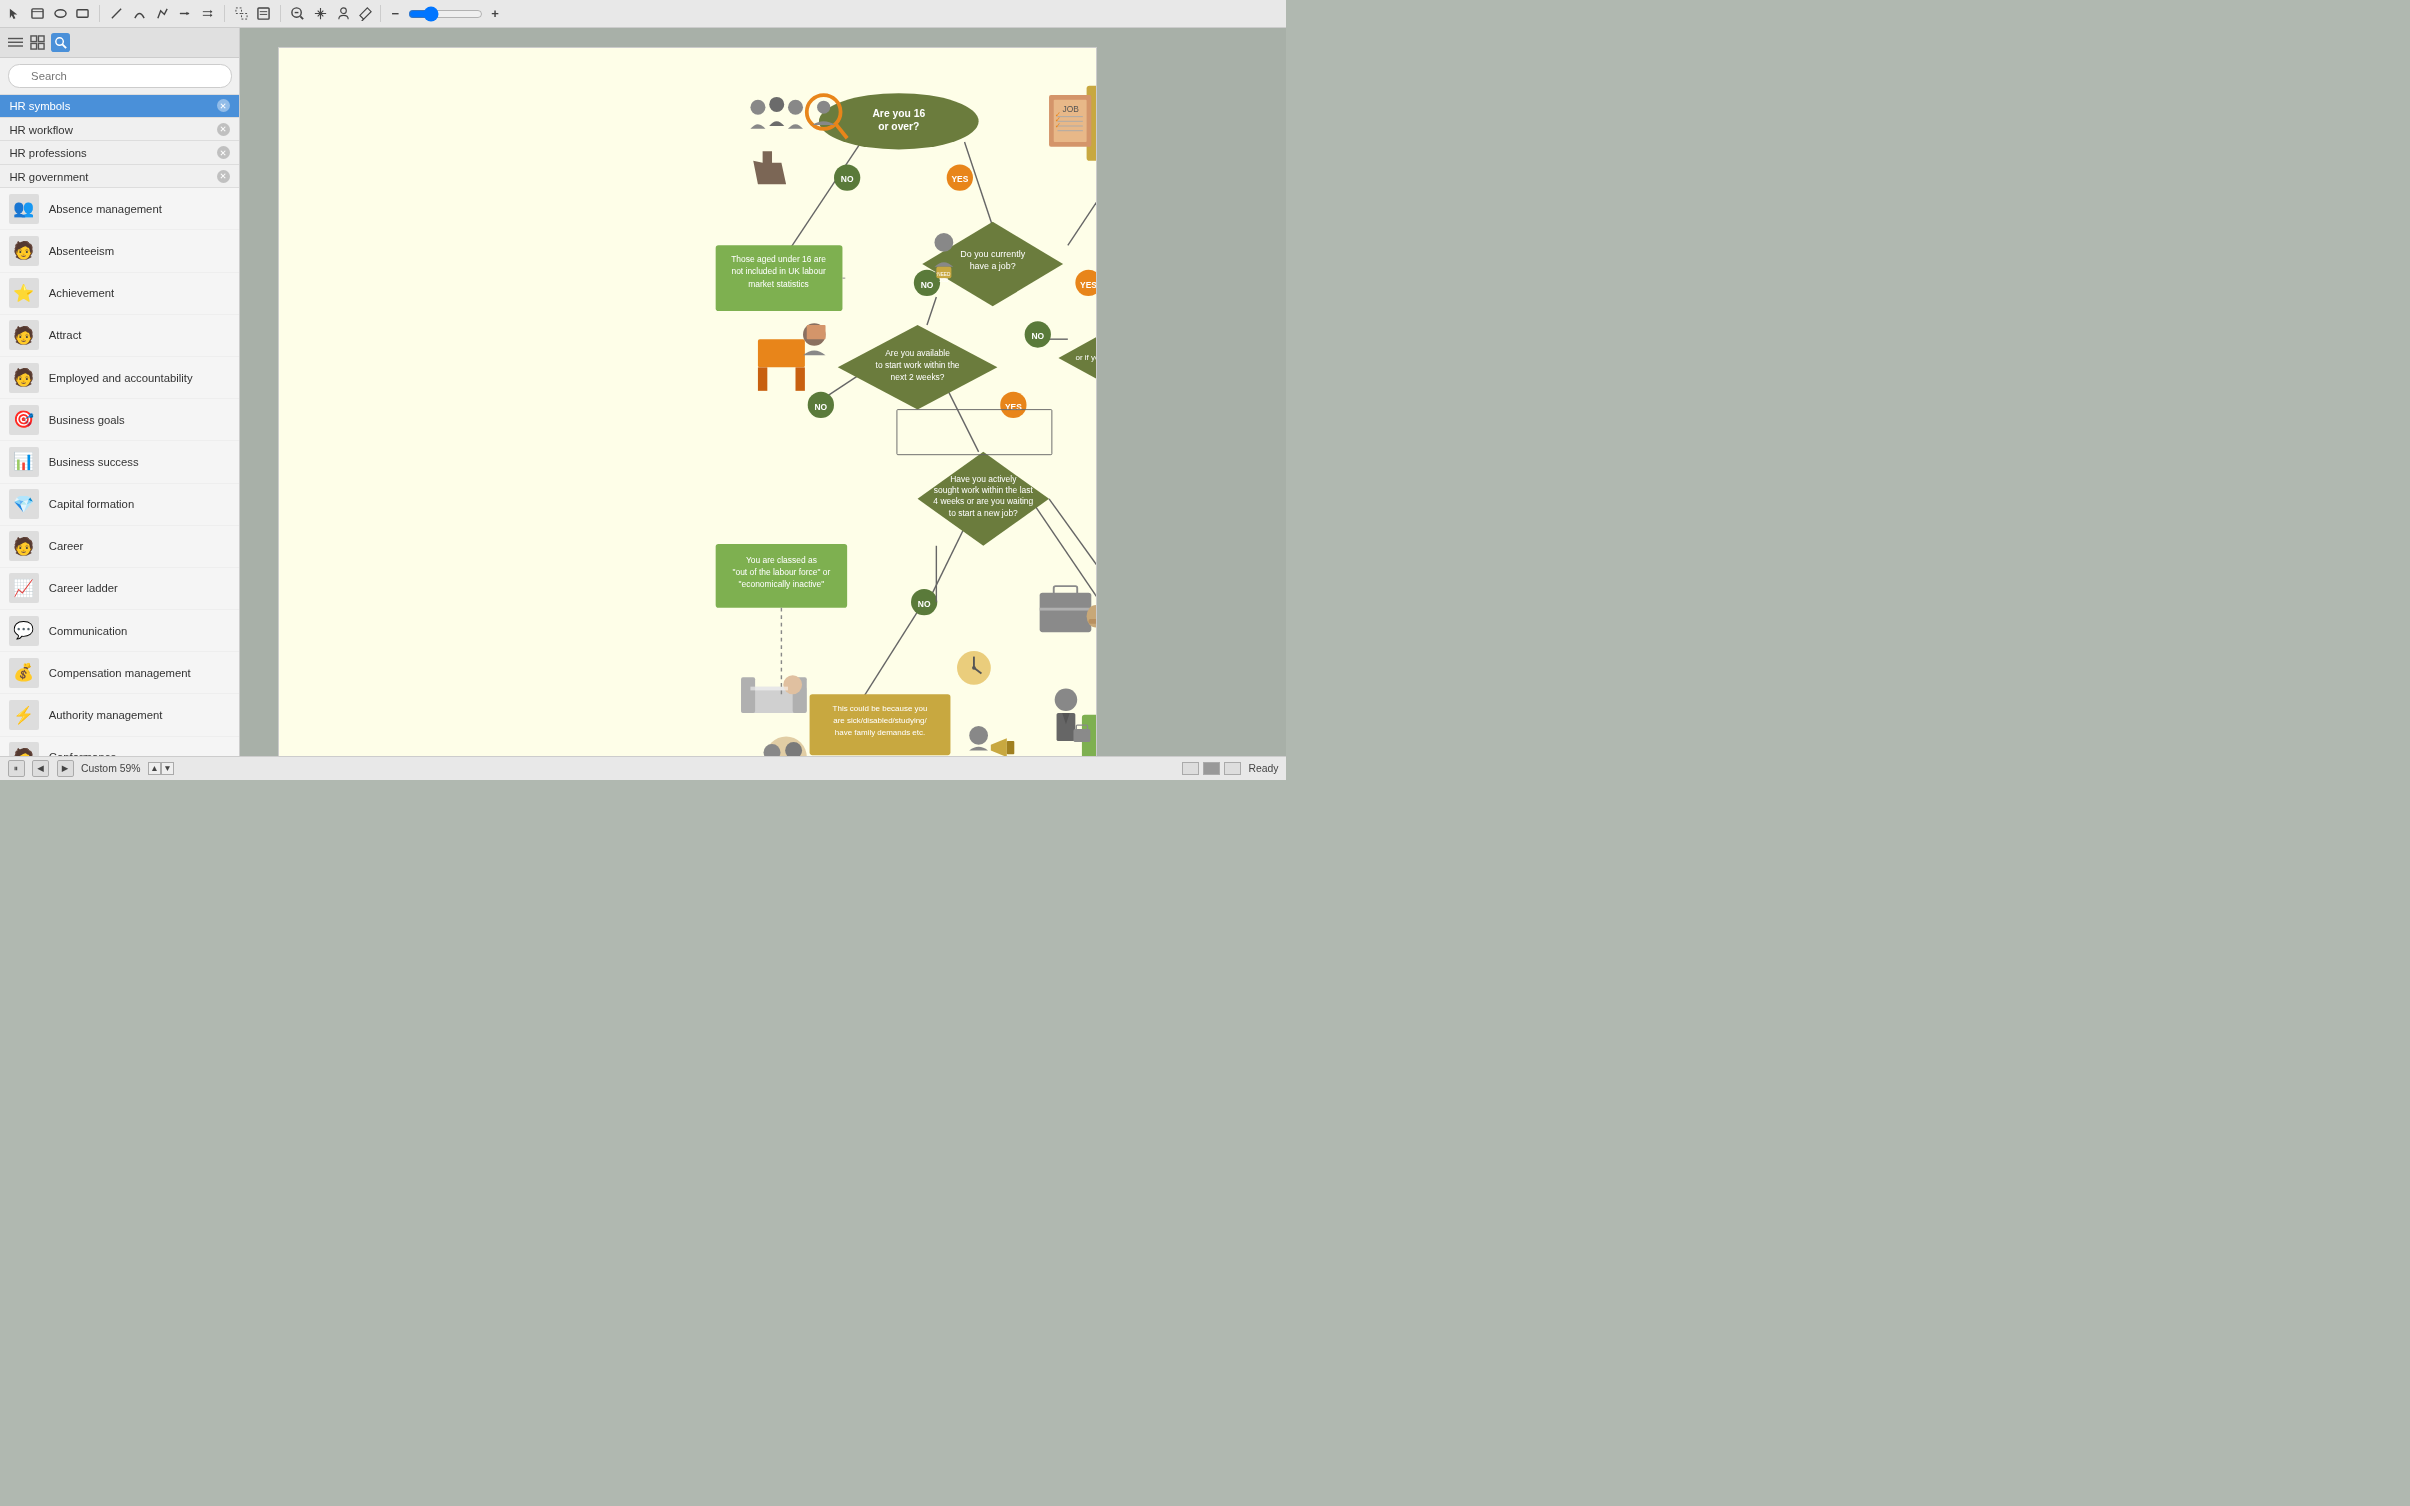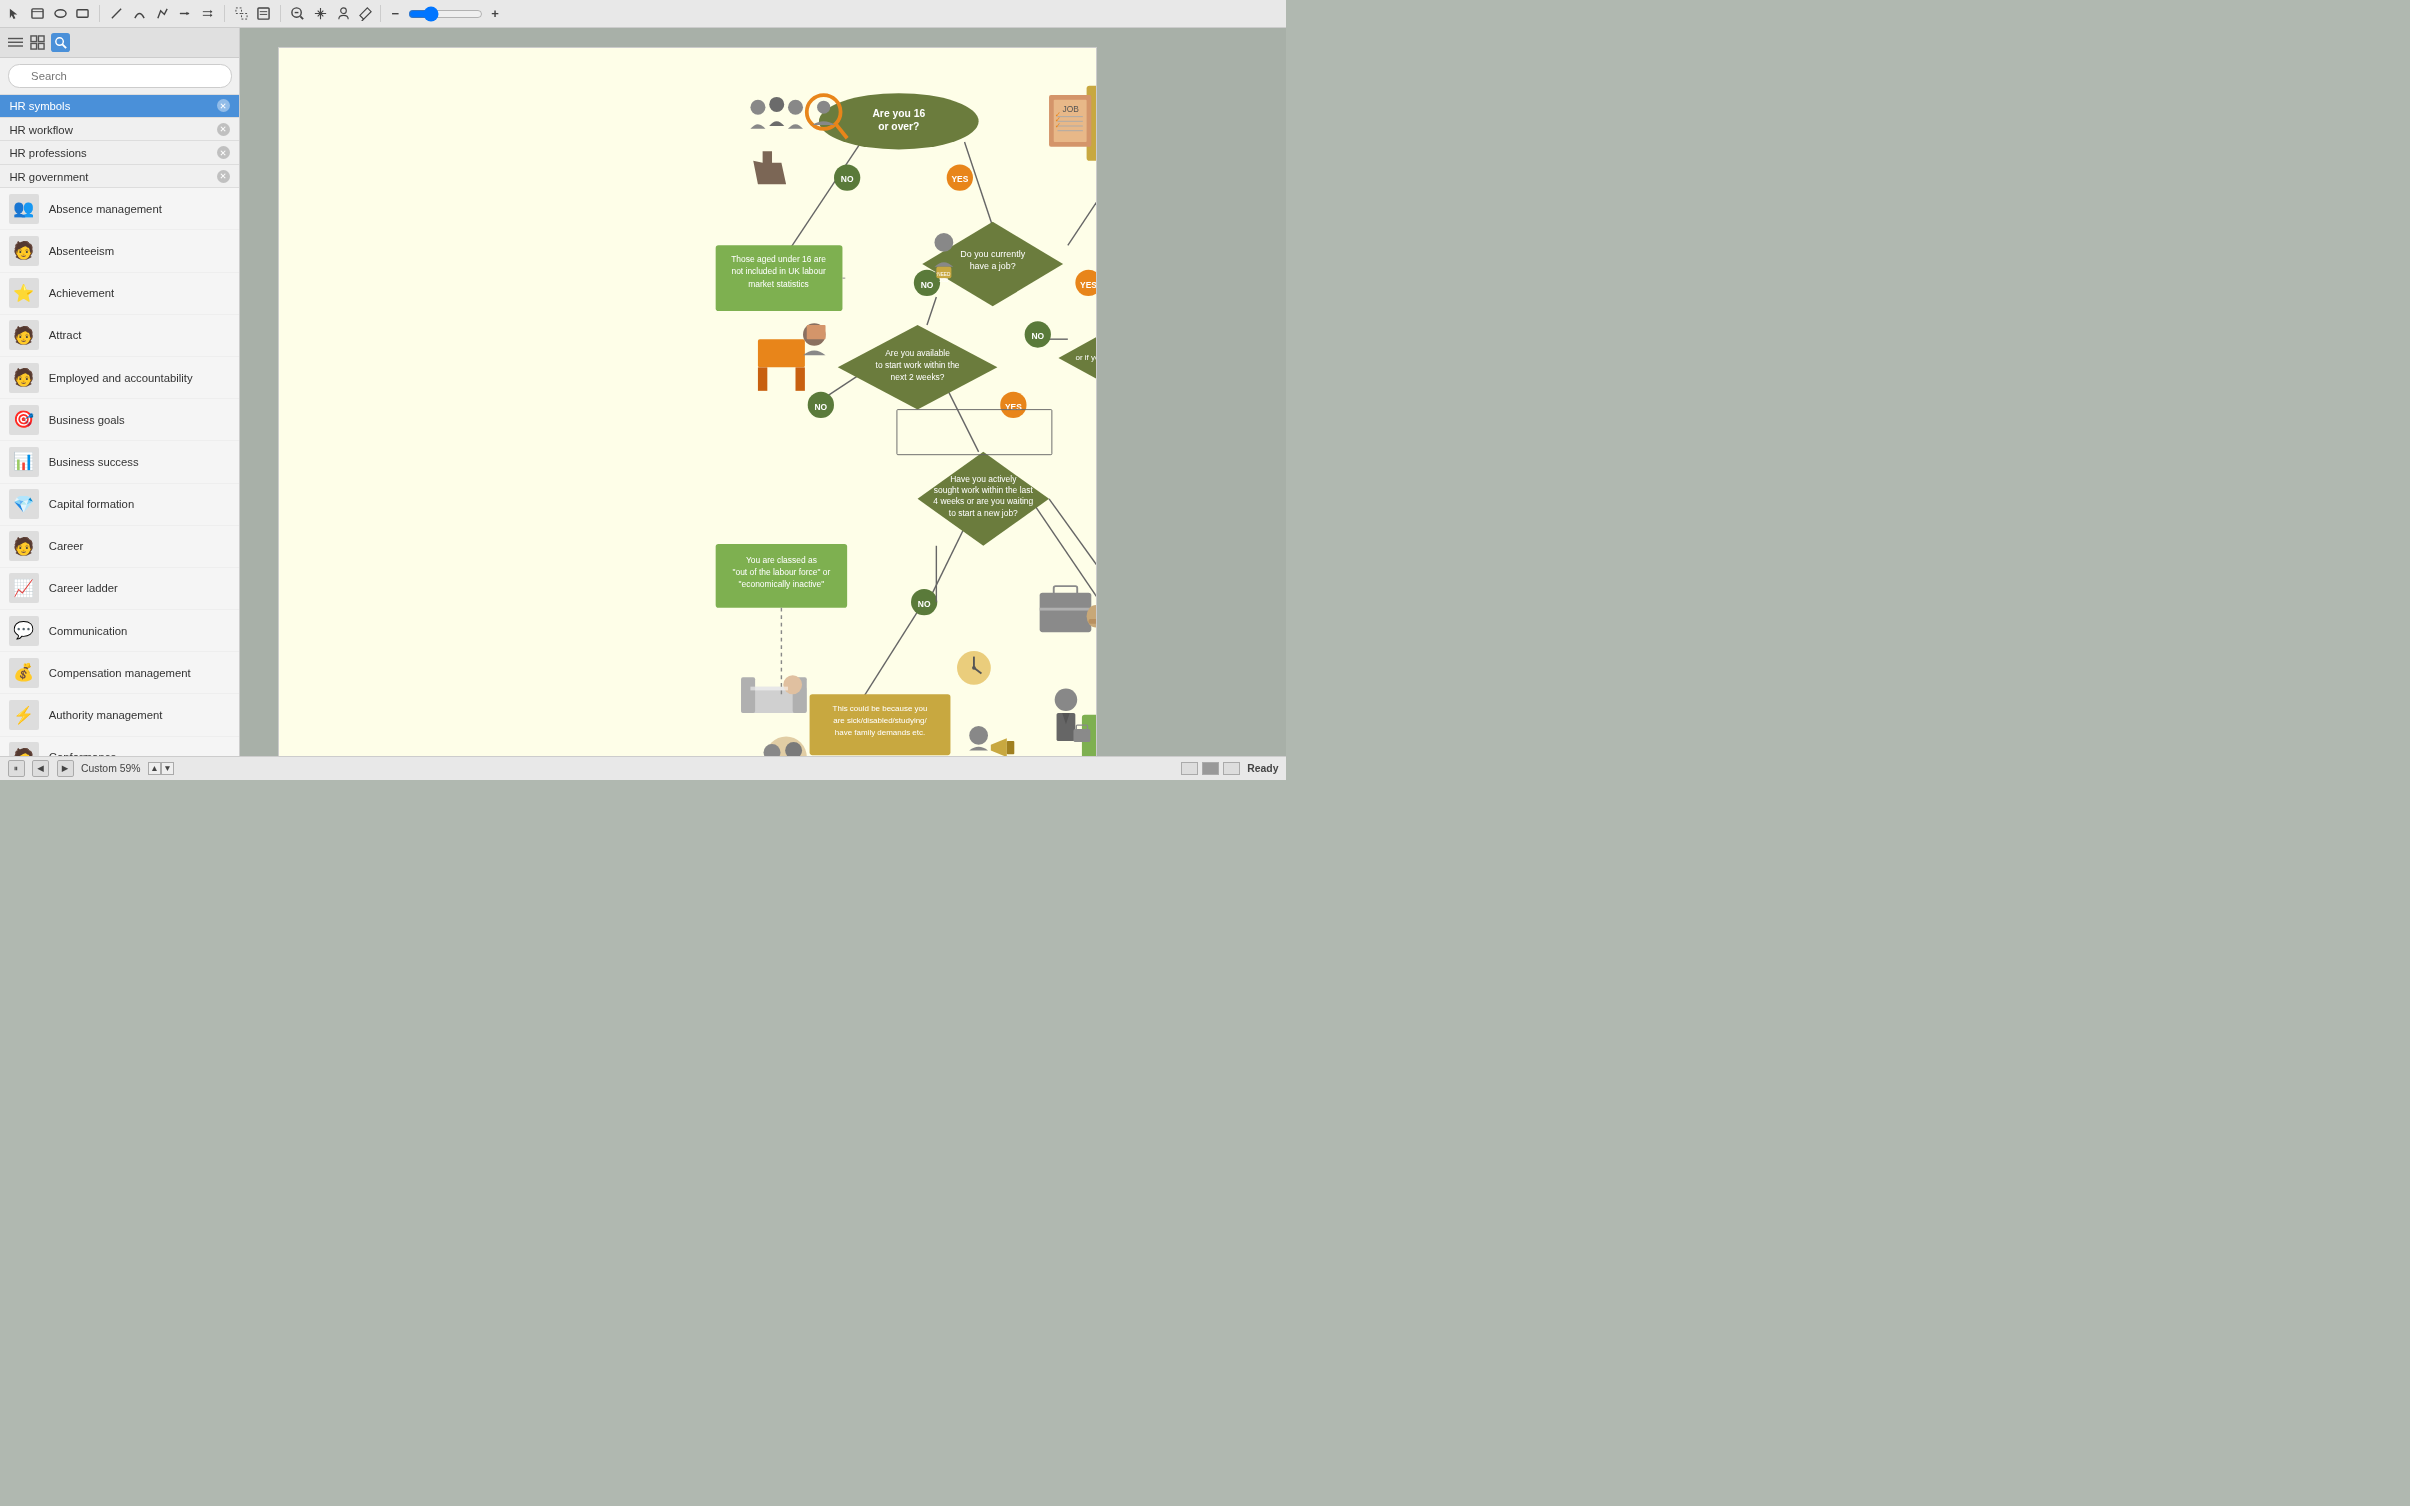--- a/index.html
+++ b/index.html
@@ -692,15 +692,15 @@
   <span>Custom 59%</span>
   <div style="display:flex; align-items:center;">
     <div style="width:13px;height:13px;border:0.9px solid #aaa;background:#eee;display:flex;align-items:center;justify-content:center;font-size:8.5px;cursor:pointer;">▲</div>
     <div style="width:13px;height:13px;border:0.9px solid #aaa;background:#eee;display:flex;align-items:center;justify-content:center;font-size:8.5px;cursor:pointer;">▼</div>
   </div>
   <div class="status-bar-right">
     <div class="view-btn"></div>
     <div class="view-btn active"></div>
     <div class="view-btn"></div>
   </div>
-  <span style=" font-weight: bold;">Ready</span>
+  <span style="">Ready</span>
 </div>
 
 
 </body></html>

